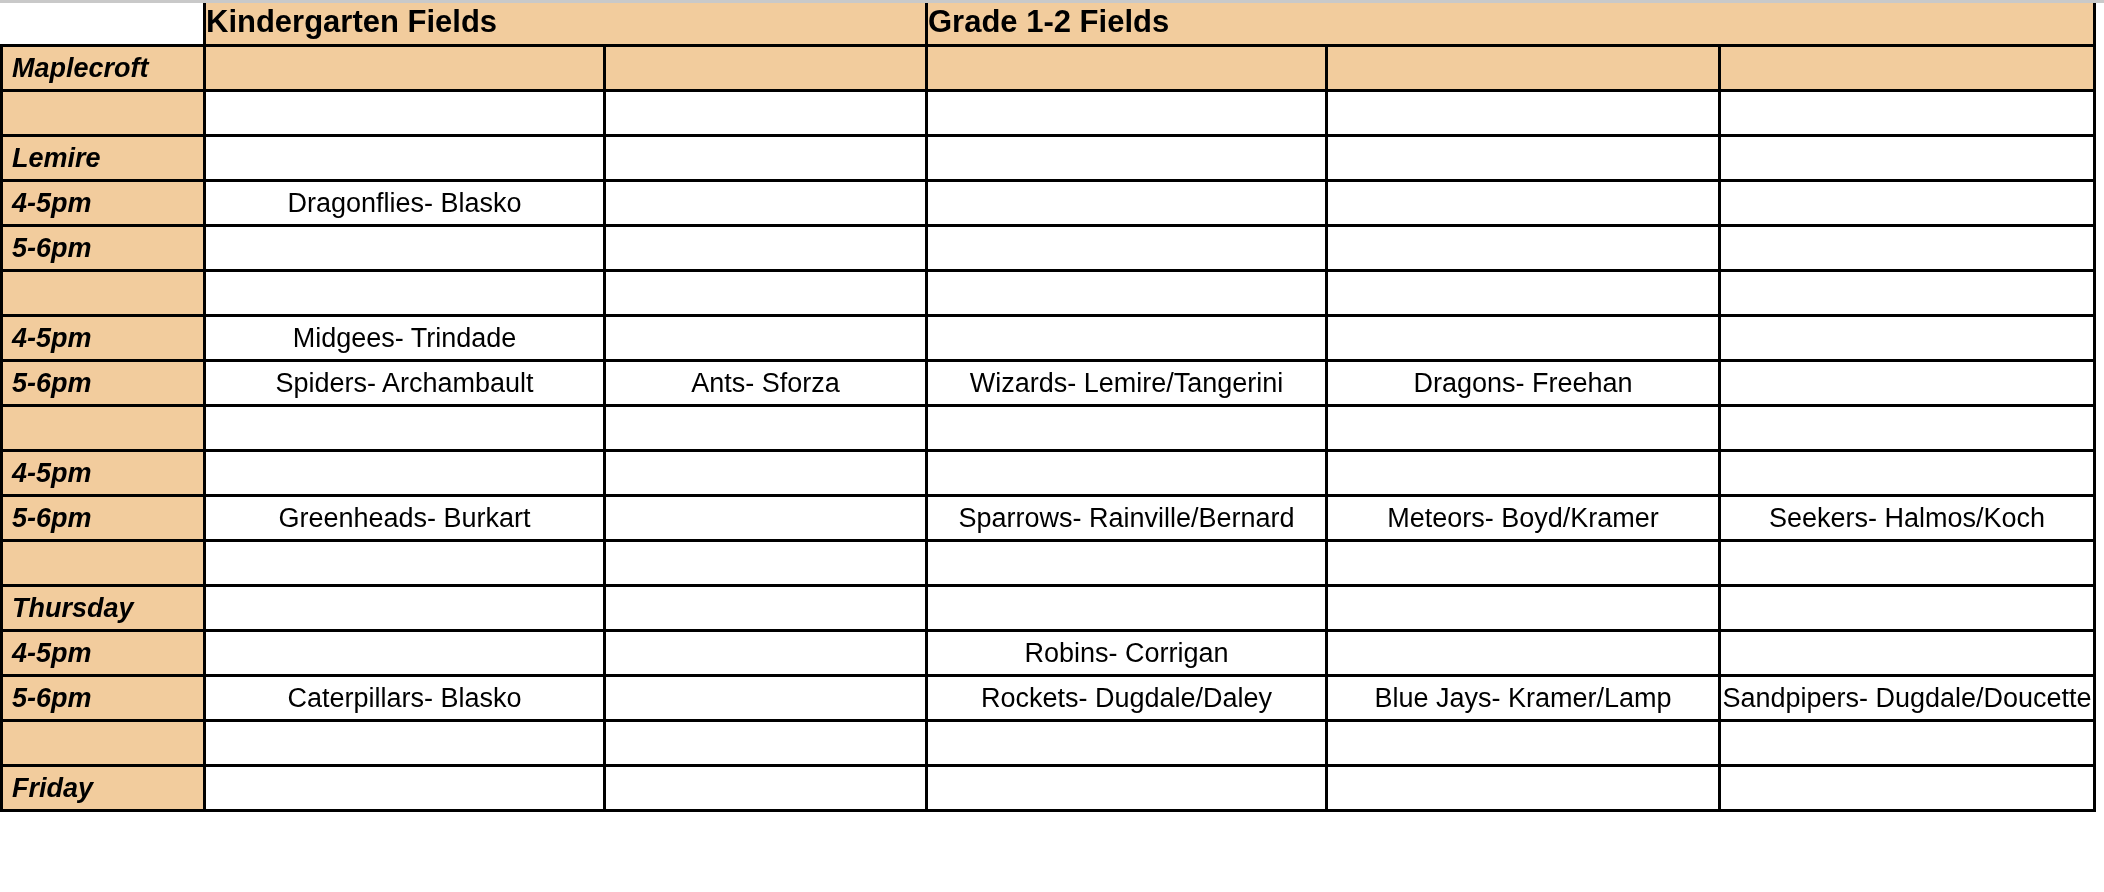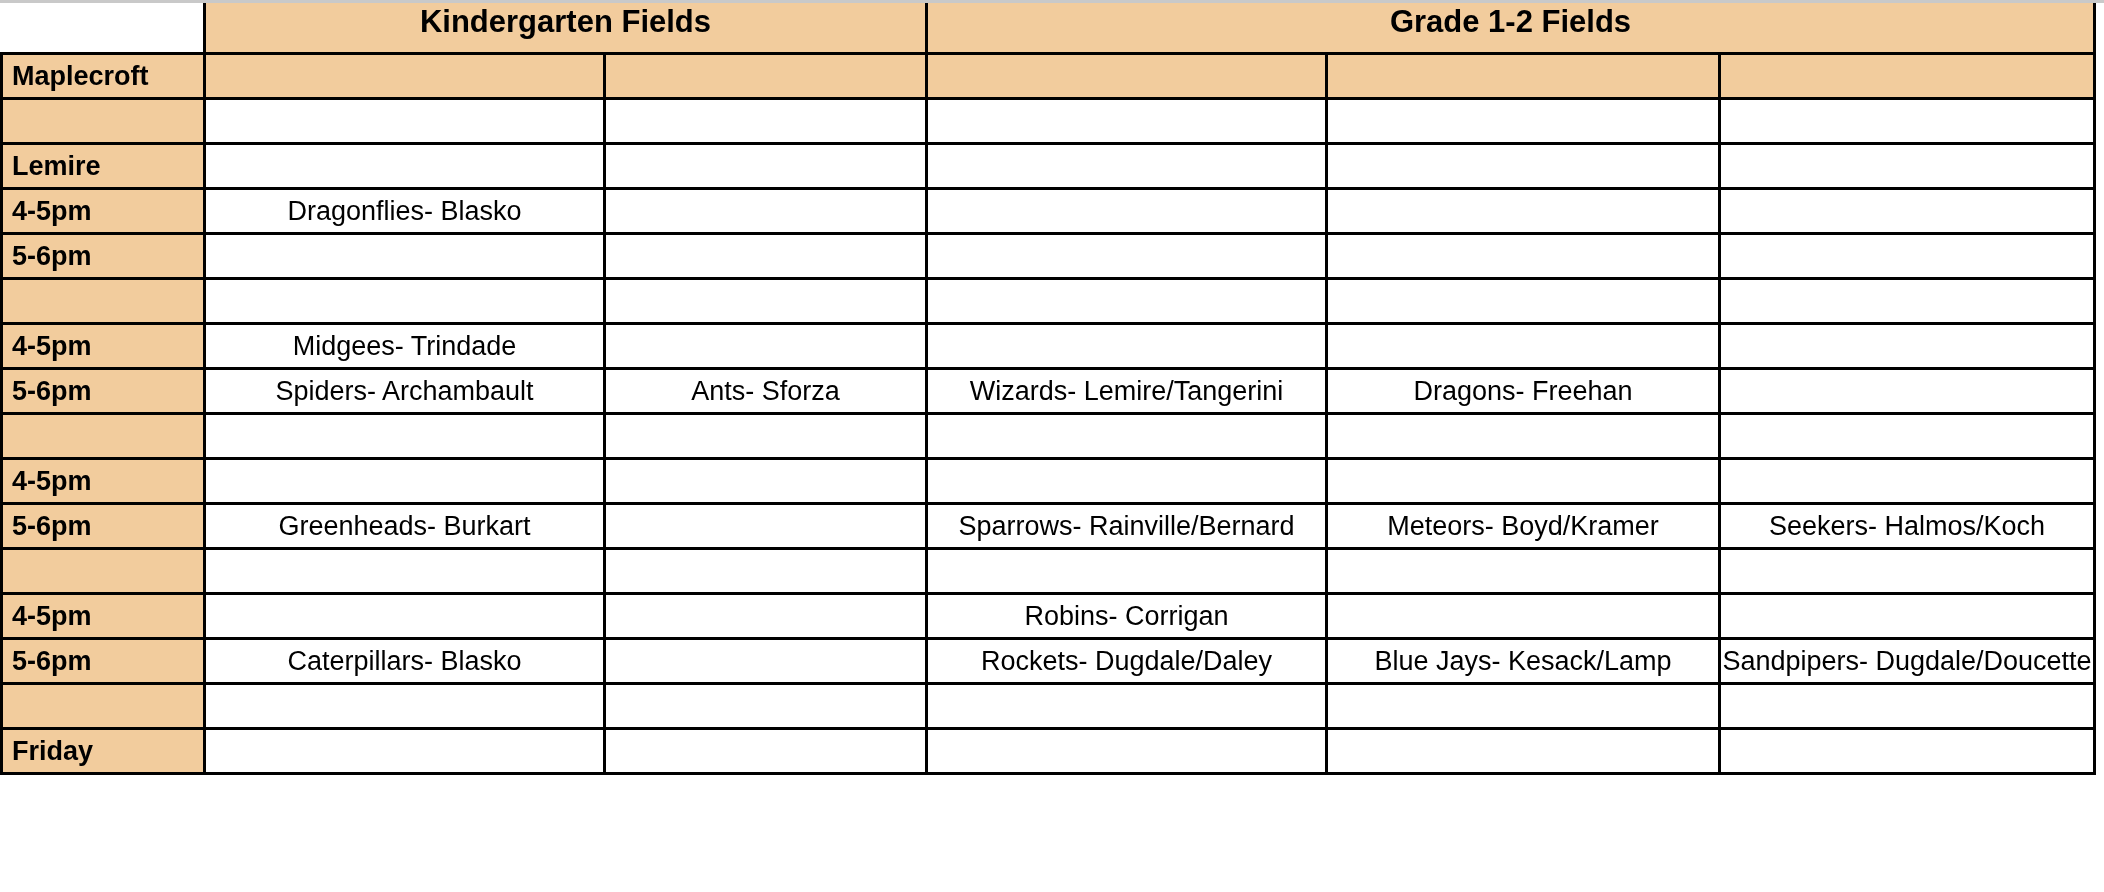--- a/index.html
+++ b/index.html
@@ -34,32 +34,32 @@
   td.corner-cell {
     background: var(--cell-bg, #ffffff);
     border-top: none;
     border-left: none;
   }
   td.group-header {
     background: var(--accent, #f2cc9d);
     border-top: none;
     font-weight: bold;
     font-size: 31px;
-    text-align: center;
-    padding-bottom: 12px;
+    padding-bottom: 4px;
     color: #000;
   }
   td.label-cell {
     background: var(--accent, #f2cc9d);
     font-weight: bold;
     font-size: 27px;
     text-align: left;
     padding-left: 9px;
     padding-bottom: 5px;
     color: #000;
+    font-style: italic;
   }
   td.data-cell {
     background: var(--cell-bg, #ffffff);
     font-size: 27px;
     text-align: center;
     padding-bottom: 5px;
     color: #000;
   }
   tr.banner td.data-cell { background: var(--accent, #f2cc9d); }
   .outer-strip { position: absolute; background: #ffffff; z-index: 4; }
@@ -176,33 +176,41 @@
         </tr>
         <tr>
           <td class="label-cell"></td>
           <td class="data-cell"></td>
           <td class="data-cell"></td>
           <td class="data-cell"></td>
           <td class="data-cell"></td>
           <td class="data-cell"></td>
         </tr>
         <tr>
+          <td class="label-cell">Thursday</td>
+          <td class="data-cell"></td>
+          <td class="data-cell"></td>
+          <td class="data-cell"></td>
+          <td class="data-cell"></td>
+          <td class="data-cell"></td>
+        </tr>
+        <tr>
           <td class="label-cell">4-5pm</td>
           <td class="data-cell"></td>
           <td class="data-cell"></td>
           <td class="data-cell">Robins- Corrigan</td>
           <td class="data-cell"></td>
           <td class="data-cell"></td>
         </tr>
         <tr>
           <td class="label-cell">5-6pm</td>
           <td class="data-cell">Caterpillars- Blasko</td>
           <td class="data-cell"></td>
           <td class="data-cell">Rockets- Dugdale/Daley</td>
-          <td class="data-cell">Blue Jays- Kesack/Lamp</td>
+          <td class="data-cell">Blue Jays- Kramer/Lamp</td>
           <td class="data-cell">Sandpipers- Dugdale/Doucette</td>
         </tr>
         <tr>
           <td class="label-cell"></td>
           <td class="data-cell"></td>
           <td class="data-cell"></td>
           <td class="data-cell"></td>
           <td class="data-cell"></td>
           <td class="data-cell"></td>
         </tr>

